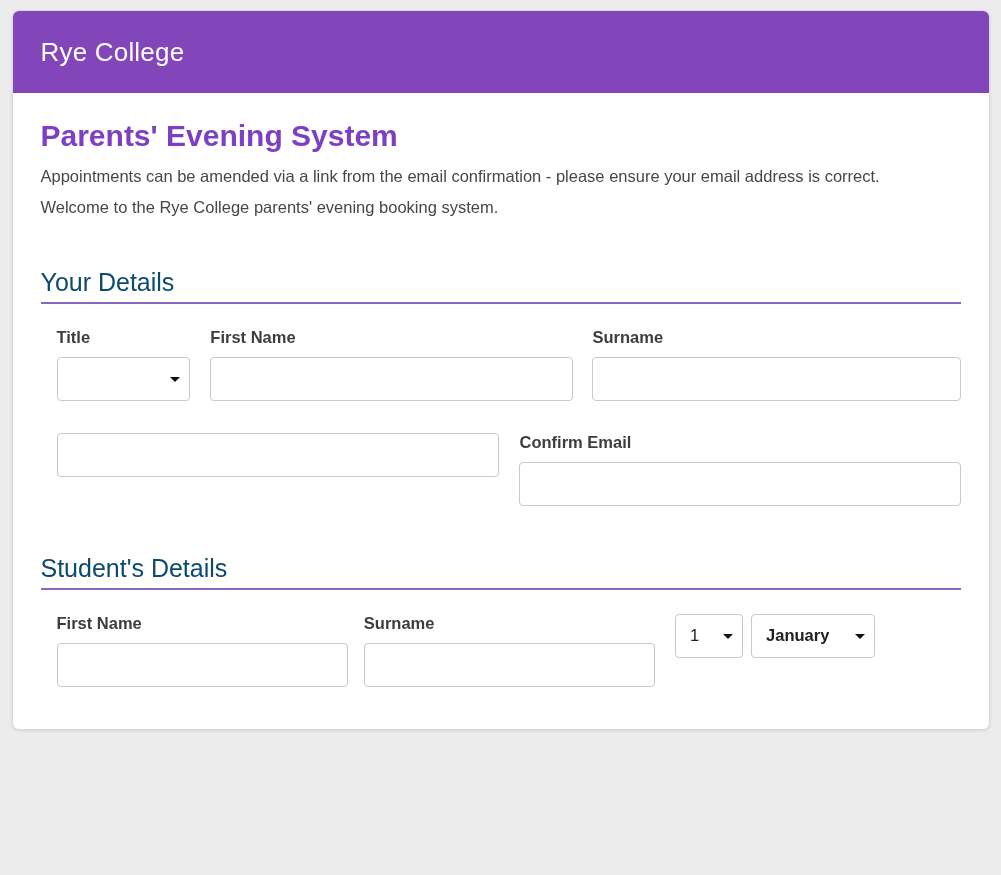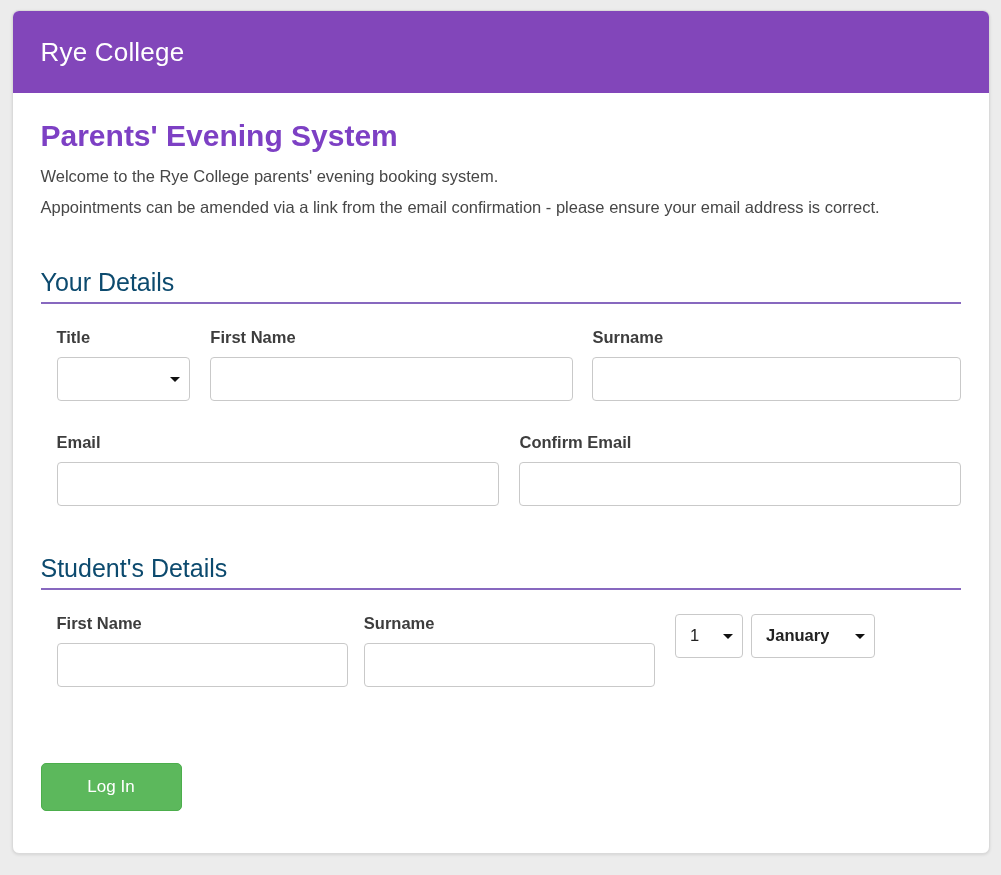--- a/index.html
+++ b/index.html
@@ -150,22 +150,22 @@
 
 <div class="card">
 
   <div class="card-header">
     <span class="school-name">Rye College</span>
   </div>
 
   <div class="card-body">
 
     <h1 class="page-title">Parents' Evening System</h1>
+    <p class="intro">Appointments can be amended via a link from the email confirmation - please ensure your email address is correct.</p>
     <p class="intro">Welcome to the Rye College parents' evening booking system.</p>
-    <p class="intro">Appointments can be amended via a link from the email confirmation - please ensure your email address is correct.</p>
 
     <h2 class="section-heading">Your Details</h2>
     <hr class="section-rule">
 
     <div class="form-row">
       <div class="field w-title">
         <label class="field-label">Title</label>
         <div class="select-box">
           <span class="select-value"></span>
           <span class="caret-down"></span>
@@ -176,21 +176,20 @@
         <input class="text-input" type="text" value="" style="">
       </div>
       <div class="field w-sn1">
         <label class="field-label">Surname</label>
         <input class="text-input" type="text" value="" style="">
       </div>
     </div>
 
     <div class="form-row">
       <div class="field w-email">
-        <label class="field-label">Email</label>
         <input class="text-input" type="text" value="" style="">
       </div>
       <div class="field w-cemail">
         <label class="field-label">Confirm Email</label>
         <input class="text-input" type="text" value="" style="">
       </div>
     </div>
 
     <h2 class="section-heading">Student's Details</h2>
     <hr class="section-rule">
@@ -211,16 +210,15 @@
             <span class="caret-down"></span>
           </div>
           <div class="select-box w-month">
             <span class="select-value">January</span>
             <span class="caret-down"></span>
           </div>
         </div>
       </div>
     </div>
 
-    <button class="login-button">Log In</button>
 
   </div>
 </div>
 
 </body></html>

